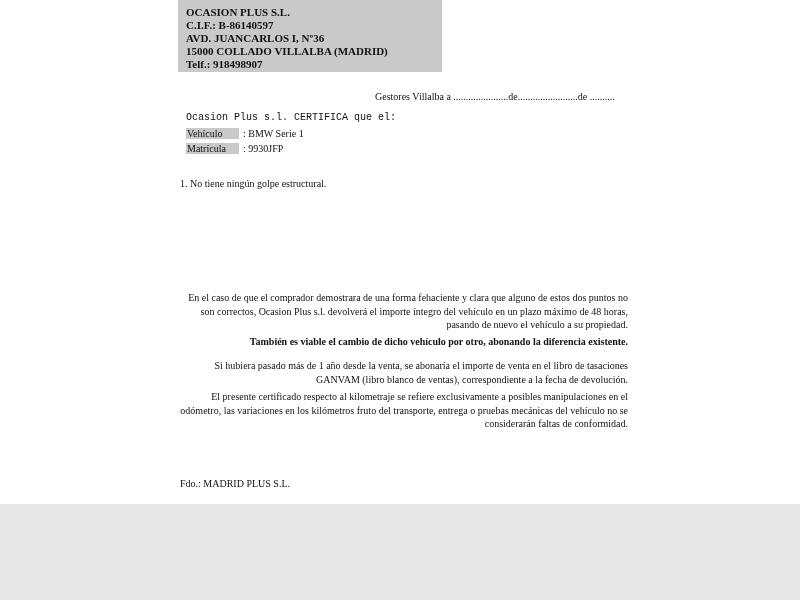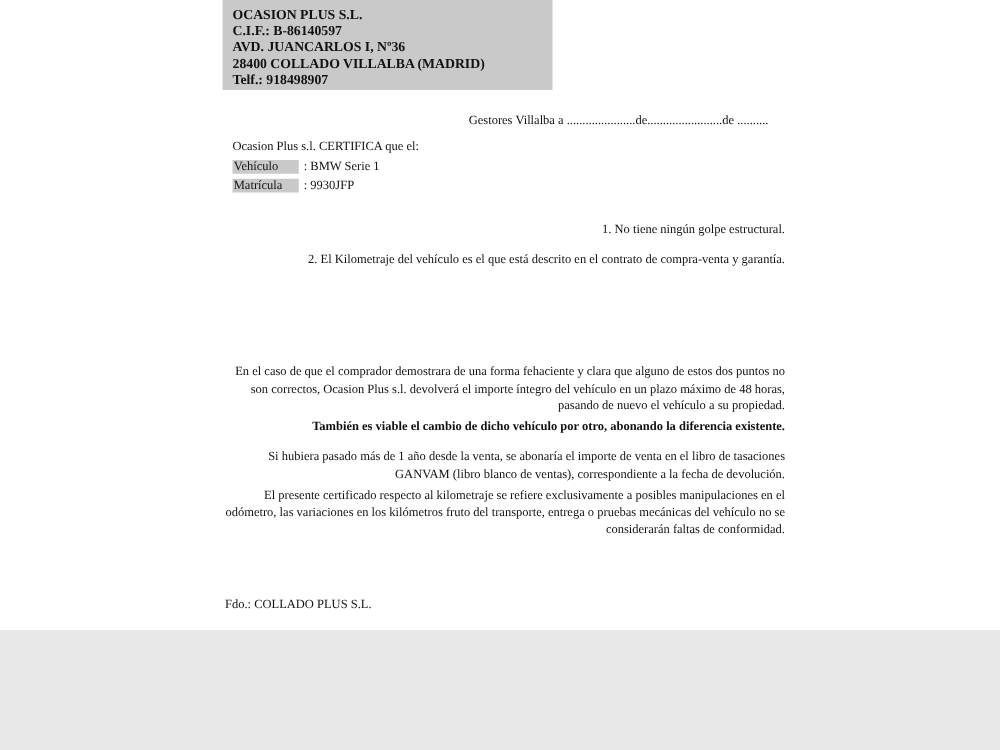--- a/index.html
+++ b/index.html
@@ -16,70 +16,69 @@
     position:absolute;left:178px;top:0;width:264px;height:72px;
     background:#c9c9c9;
     padding:6px 0 0 8px;box-sizing:border-box;
   }
   .header-box div{
     font-weight:bold;font-size:11px;line-height:13px;white-space:nowrap;
   }
   .date-line{
     position:absolute;left:375px;top:91px;font-size:10px;white-space:nowrap;
   }
-  .cert-line{position:absolute;left:186px;top:112px;font-size:10px;}
+  .cert-line{position:absolute;left:186px;top:112px;font-size:10px;font-family:Liberation Mono, monospace;}
   .field-line{position:absolute;left:186px;font-size:10px;}
   .field-line .hl{
     display:inline-block;min-width:50px;background:#c9c9c9;padding:0 2px 0 1px;
   }
   .field-line .val{padding-left:4px;}
-  .point{position:absolute;left:180px;width:448px;font-size:10px;line-height:13px;text-align:right;}
+  .point{position:absolute;left:180px;width:448px;font-size:10px;line-height:13px;}
   .para{position:absolute;left:180px;width:448px;font-size:10px;line-height:13.5px;text-align:right;margin-top:48px;}
   .signature{position:absolute;left:180px;top:478px;font-size:10px;}
   .legal{
     position:absolute;left:180px;top:560px;width:450px;
     font-size:4.6px;line-height:5.6px;color:#222;
     font-family:"Liberation Serif","DejaVu Serif",serif;
   }
   .legal div{white-space:nowrap;overflow:hidden;}
 </style>
 </head>
 <body>
 
 <div class="page">
 
   <div class="header-box">
     <div>OCASION PLUS S.L.</div>
     <div>C.I.F.: B-86140597</div>
     <div>AVD. JUANCARLOS I, Nº36</div>
-    <div>28400 COLLADO VILLALBA (MADRID)</div>
+    <div>15000 COLLADO VILLALBA (MADRID)</div>
     <div>Telf.: 918498907</div>
   </div>
 
   <div class="date-line">Gestores Villalba a ......................de........................de ..........</div>
 
   <div class="cert-line">Ocasion Plus s.l. CERTIFICA que el:</div>
 
   <div class="field-line" style="top:128px;">
     <span class="hl">Vehículo</span><span class="val">: BMW Serie 1</span>
   </div>
 
   <div class="field-line" style="top:143px;">
     <span class="hl">Matrícula</span><span class="val">: 9930JFP</span>
   </div>
 
   <div class="point" style="top:177px;">1. No tiene ningún golpe estructural.</div>
-  <div class="point" style="top:201px;">2. El Kilometraje del vehículo es el que está descrito en el contrato de compra-venta y garantía.</div>
 
   <div class="para" style="top:243px;">En el caso de que el comprador demostrara de una forma fehaciente y clara que alguno de estos dos puntos no son correctos, Ocasion Plus s.l. devolverá el importe íntegro del vehículo en un plazo máximo de 48 horas, pasando de nuevo el vehículo a su propiedad.</div>
   <div class="para" style="top:287px;font-weight:bold;">También es viable el cambio de dicho vehículo por otro, abonando la diferencia existente.</div>
   <div class="para" style="top:311px;">Si hubiera pasado más de 1 año desde la venta, se abonaría el importe de venta en el libro de tasaciones GANVAM (libro blanco de ventas), correspondiente a la fecha de devolución.</div>
   <div class="para" style="top:342px;">El presente certificado respecto al kilometraje se refiere exclusivamente a posibles manipulaciones en el odómetro, las variaciones en los kilómetros fruto del transporte, entrega o pruebas mecánicas del vehículo no se considerarán faltas de conformidad.</div>
 
-  <div class="signature">Fdo.: COLLADO PLUS S.L.</div>
+  <div class="signature">Fdo.: MADRID PLUS S.L.</div>
 
   <div class="legal">
     <div>De acuerdo con lo establecido por la Ley Orgánica 15/1999, de 13 de diciembre, de Protección de Datos de Carácter Personal (LOPD), le informamos que los datos aportados serán incorporados a un fichero del que es titular</div>
     <div>OCASIÓN PLUS, S.L. con la finalidad de realizar la gestión administrativa, contable y fiscal, así como enviar por cualquier medio comunicaciones comerciales sobre nuestros productos y servicios.</div>
     <div>Los datos incluidos podrán ser comunicados a Gestores Administrativos, Entidades Aseguradoras, Organismos de la Administración Pública con competencias en la materia y a personas relacionadas directamente con el</div>
     <div>Responsable del fichero, con la finalidad realizar los procesos de compra venta del vehículo y el cambio de titularidad del mismo.</div>
     <div>Asimismo, declaro haber sido informado de la posibilidad de ejercer los derechos de acceso, rectificación, cancelación y oposición de mis datos en el domicilio fiscal de OCASIÓN PLUS, S.L. sito en AVDA. JUAN</div>
     <div>CARLOS I, 36 - 28400 COLLADO VILLALBA - MADRID. (Inscrita en el Registro Mercantil de Madrid Tomo 194, Inscripción 1, Hoja M 511731)</div>
   </div>
 

